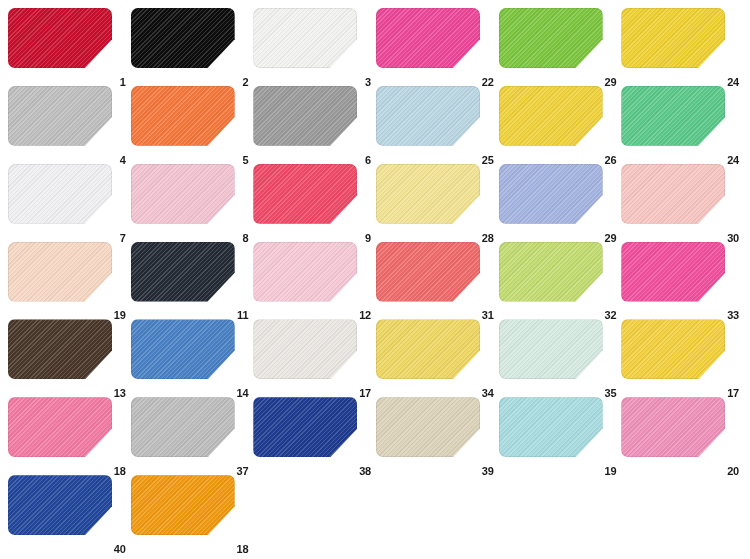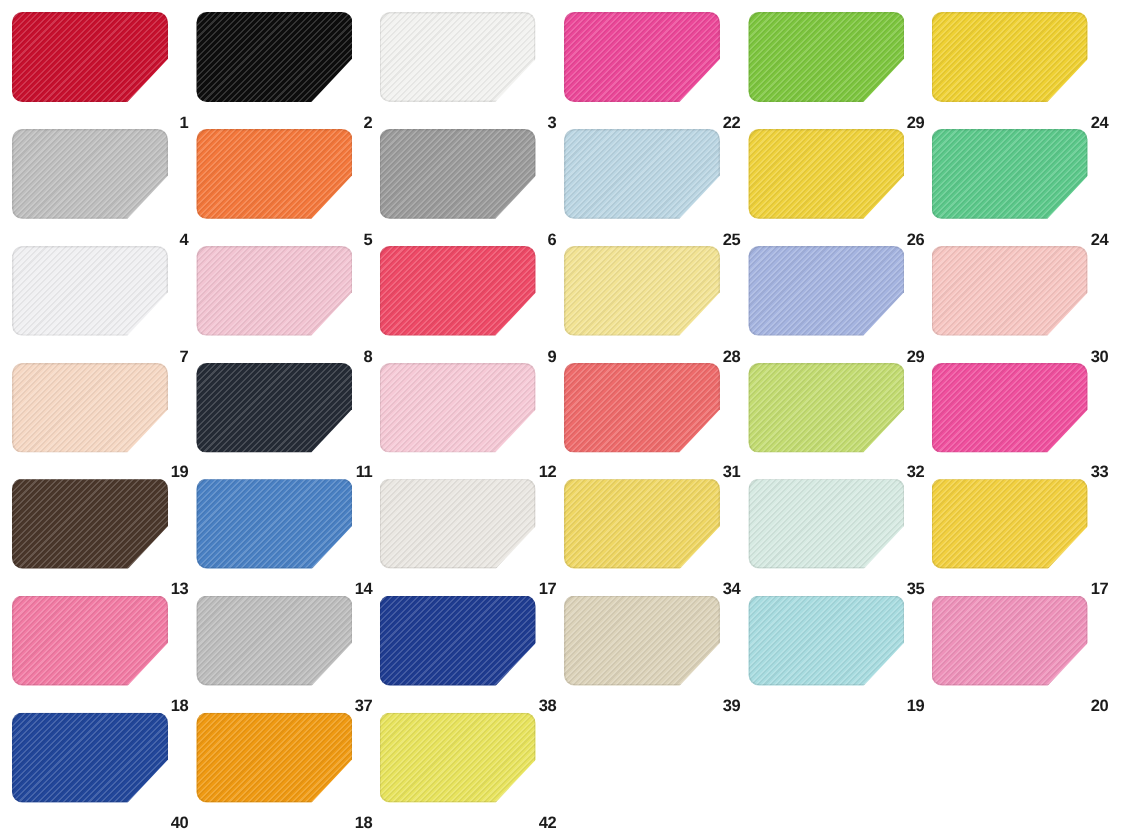--- a/index.html
+++ b/index.html
@@ -353,21 +353,14 @@
         </div>
         <div class="swatch-number">40</div>
       </div>
       <div class="swatch-cell">
         <div class="swatch" title="tangerine-orange" style="background-color: rgb(240, 154, 18);">
           <div class="weave"></div>
           <div class="edge"></div>
         </div>
         <div class="swatch-number">18</div>
       </div>
-      <div class="swatch-cell">
-        <div class="swatch" title="chartreuse-yellow" style="background-color: rgb(232, 228, 94);">
-          <div class="weave"></div>
-          <div class="edge"></div>
-        </div>
-        <div class="swatch-number">42</div>
-      </div>
     </div>
 </div>
 
 </body></html>

